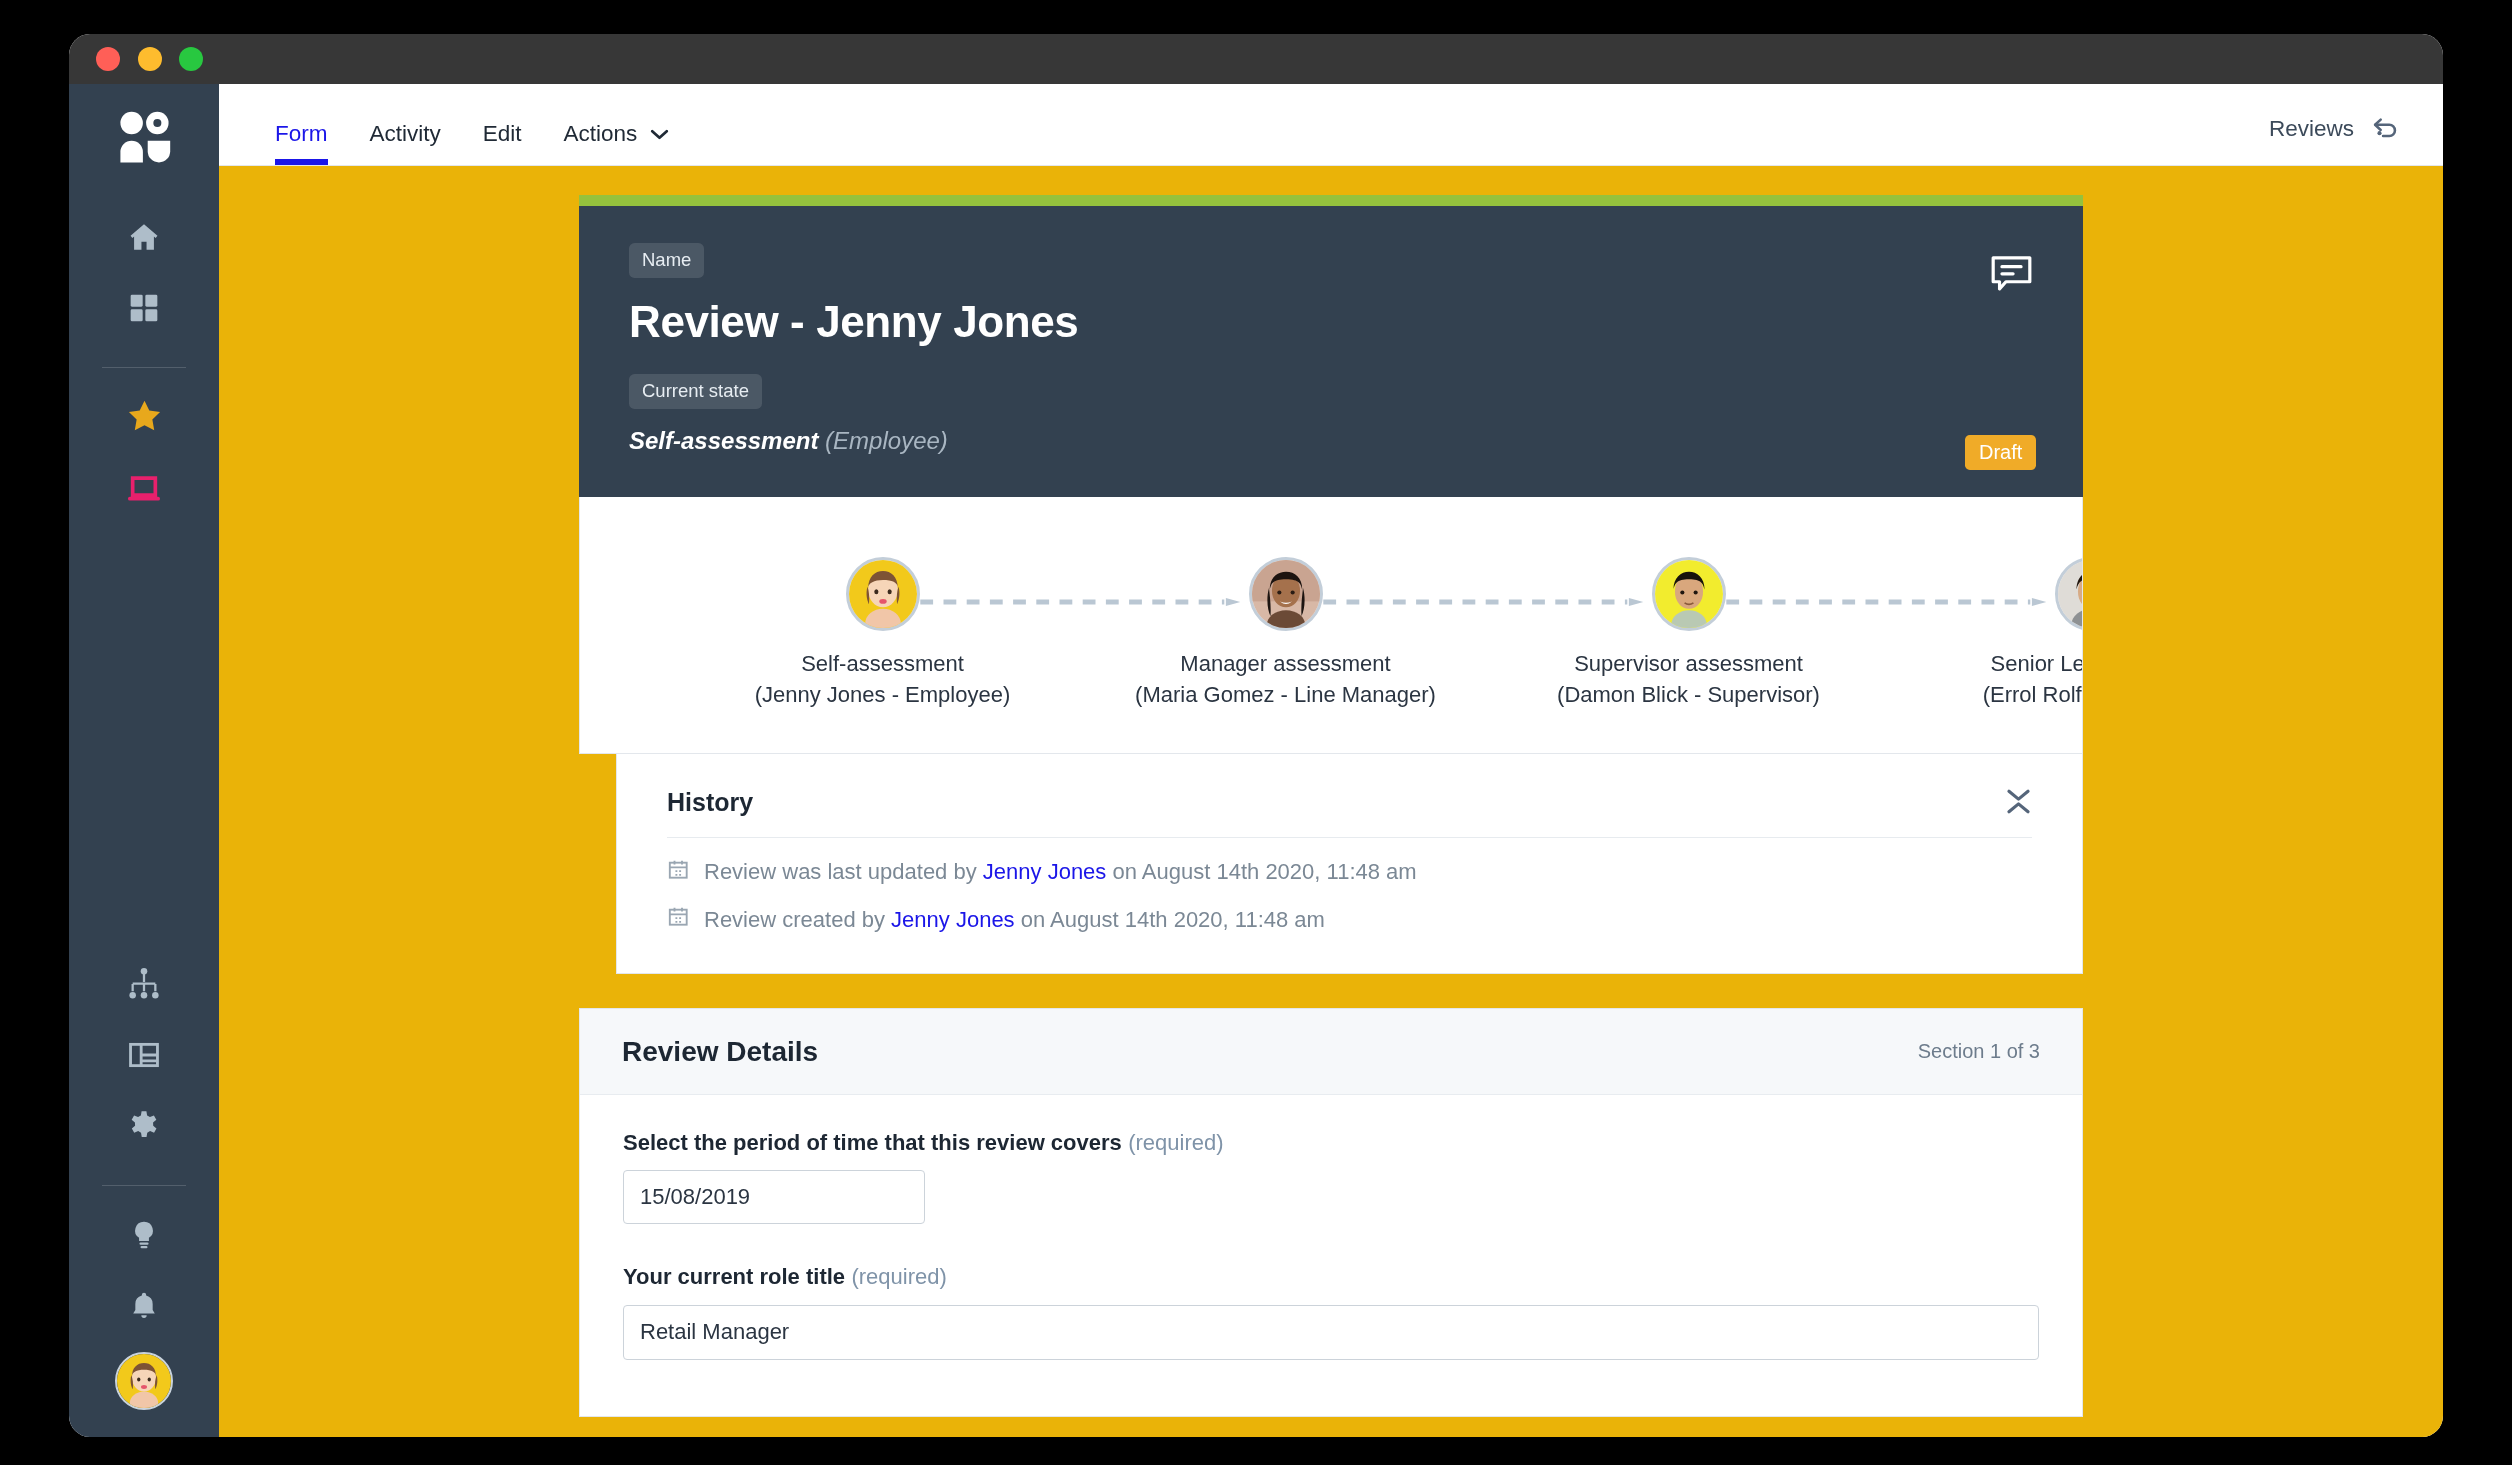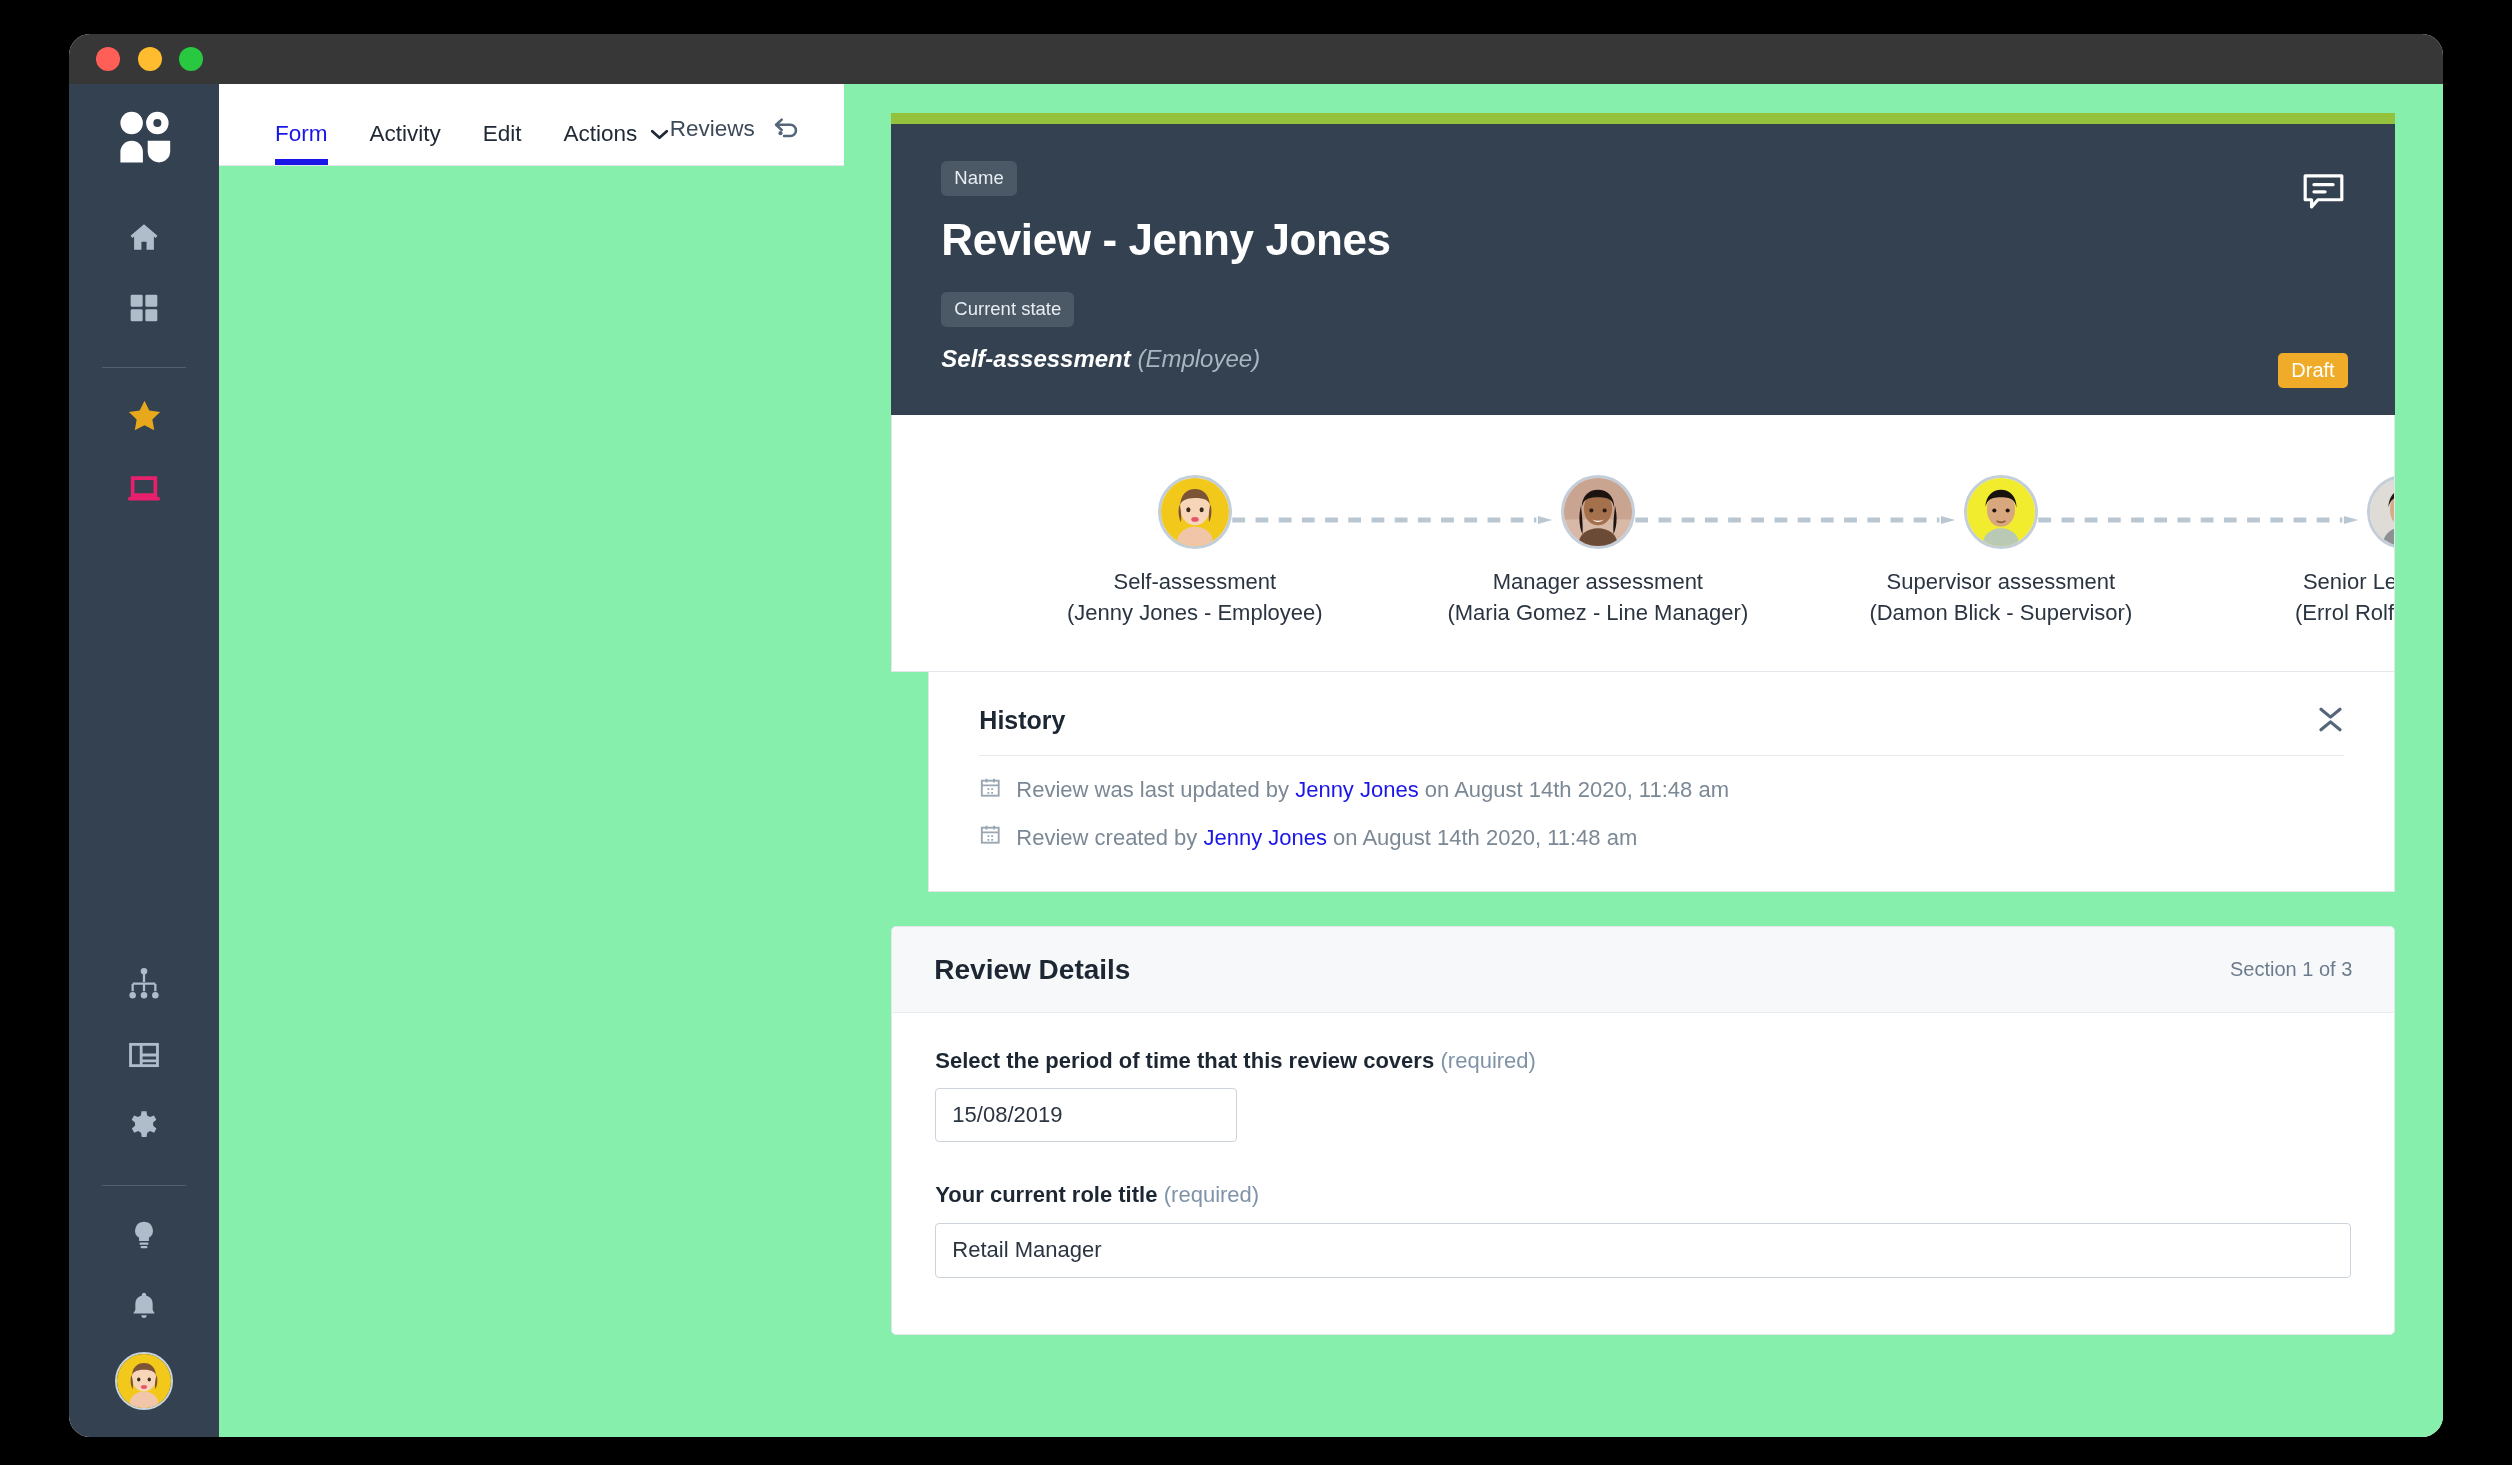--- a/index.html
+++ b/index.html
@@ -67,23 +67,23 @@
     width: 58px; height: 58px; border-radius: 50%;
     margin-bottom: 27px;
     border: 2.4px solid #c9d3dc;
     overflow: hidden;
     flex: 0 0 auto;
   }
 
   
   .main {
     flex: 1 1 auto;
-    display: flex; flex-direction: row;
+    display: flex; flex-direction: column;
     min-width: 0;
-    background: #86efac;
+    background: #eab308;
   }
   .topbar {
     height: 82px;
     background: #fff;
     border-bottom: 0.8px solid #e3e7ec;
     display: flex; align-items: flex-end;
     justify-content: space-between;
     padding: 0 42px 0 56px;
     flex: 0 0 82px;
   }
@@ -215,21 +215,21 @@
     font-size: 22px; color: #7b8895;
   }
   .history-row:first-of-type { margin-top: 24px; }
   .history-row a { color: #1b16e8; text-decoration: none; }
   .cal-icon { color: #9aa6b2; flex: 0 0 auto; }
 
   
   .section-card {
     background: #fff;
     border: 0.8px solid #e3e7ec;
-    border-radius: 5px;
+    border-radius: 0;
     margin-top: 34px;
     overflow: hidden;
   }
   .section-head {
     background: #f6f8fa;
     border-bottom: 0.8px solid #e8ecf0;
     padding: 27px 42px 26px;
     display: flex; align-items: center; justify-content: space-between;
   }
   .section-title { font-size: 28px; font-weight: bold; color: #1d2733; }

